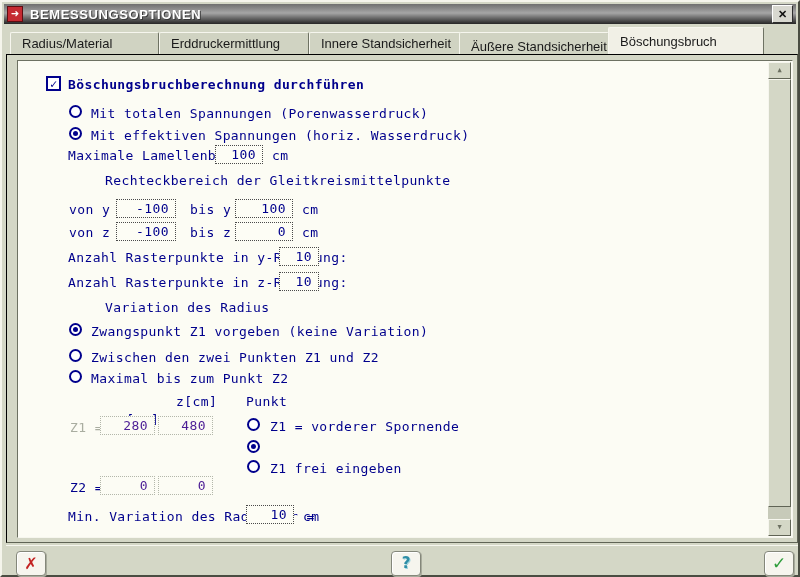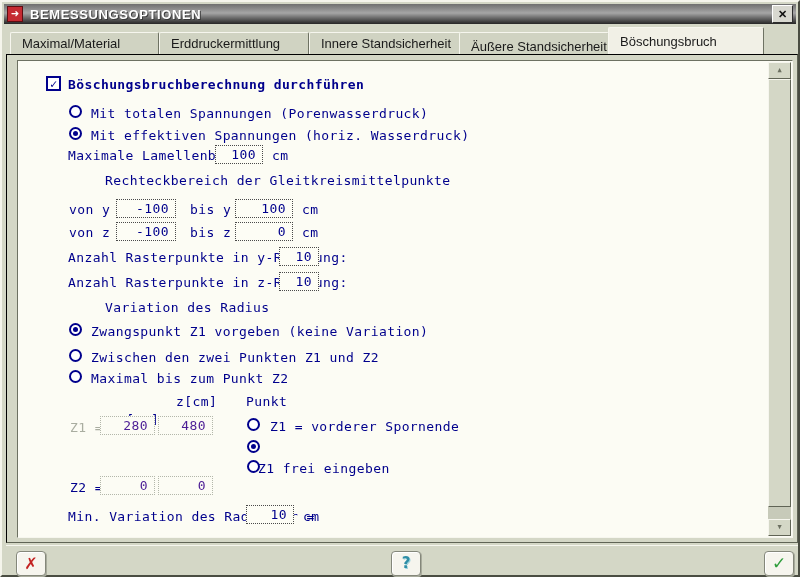--- a/index.html
+++ b/index.html
@@ -146,21 +146,21 @@
         <span>➜</span>
       </span>
     <span class="title-text">BEMESSUNGSOPTIONEN</span>
     <span class="close-btn">
         <span>✕</span>
       </span>
   </div>
 
   <div class="tabstrip">
     <div class="tab" style="left:4px;width:149px;">
-        <span>Maximal/Material</span>
+        <span>Radius/Material</span>
       </div>
     <div class="tab" style="left:153px;width:150px;">
         <span>Erddruckermittlung</span>
       </div>
     <div class="tab" style="left:303px;width:152px;margin-top:36px;">
         <span>Innere Standsicherheit</span>
       </div>
     <div class="tab" style="left:453px;width:150px;align-items:flex-end;">
         <span>Äußere Standsicherheit</span>
       </div>
@@ -220,21 +220,21 @@
       <span class="lbl" style="left:228px;top:333px;">Punkt</span>
 
       <span class="lbl gray" style="left:52px;top:359px;">Z1 =</span>
       <input class="field" style="left: 82px; top: 355px; width: 55px;" disabled="" value="280">
       <input class="field" style="left: 140px; top: 355px; width: 55px;" disabled="" value="480">
 
       <span class="radio" style="left:229px;top:357px;"></span>
       <span class="lbl" style="left:252px;top:358px;">Z1 = vorderer Spornende</span>
       <span class="radio sel" style="left:229px;top:379px;"></span>
       <span class="radio" style="left:229px;top:399px;"></span>
-      <span class="lbl" style="left:240px;top:400px;">Z1 frei eingeben</span>
+      <span class="lbl" style="left:252px;top:400px;">Z1 frei eingeben</span>
 
       <span class="lbl" style="left:52px;top:419px;">Z2 =</span>
       <input class="field" style="left: 82px; top: 415px; width: 55px;" disabled="" value="0">
       <input class="field" style="left: 140px; top: 415px; width: 55px;" disabled="" value="0">
 
       <span class="lbl" style="left:50px;top:448px;">Min. Variation des Radius dr =</span>
       <input class="field" style="left: 228px; top: 444px; width: 48px;" value="10">
       <span class="lbl" style="left:285px;top:448px;">cm</span>
 
       <div class="scrollbar">

